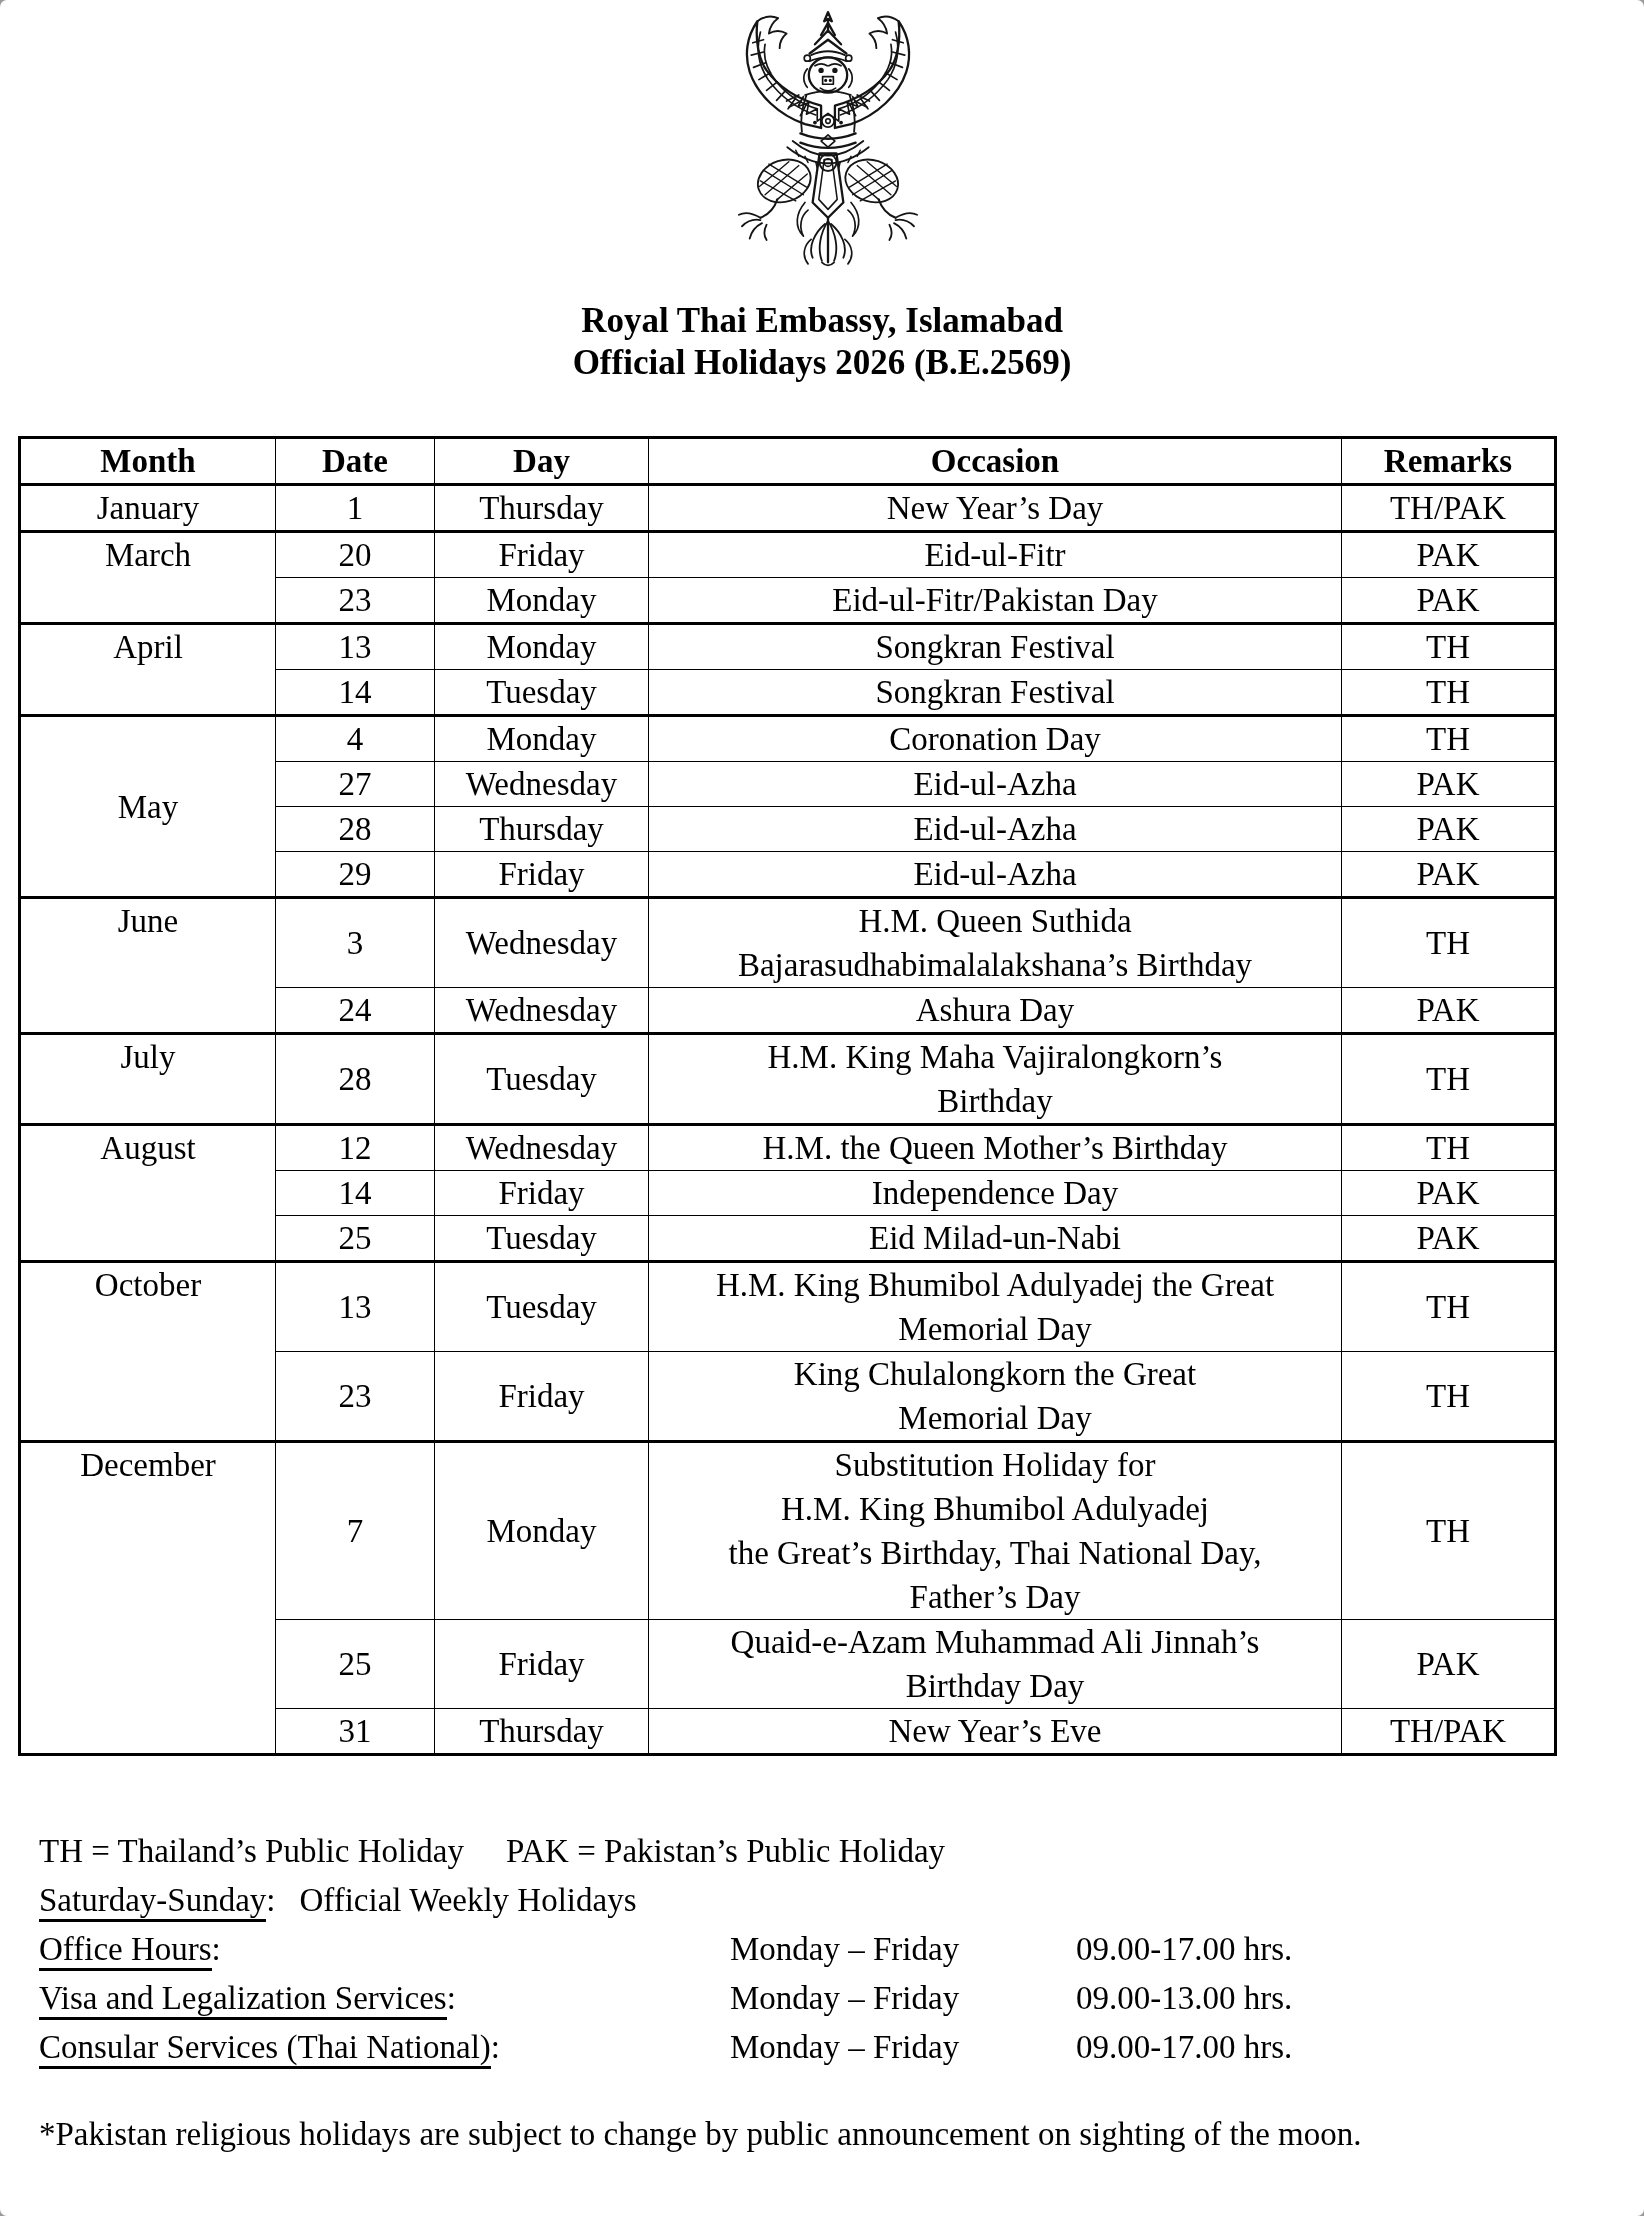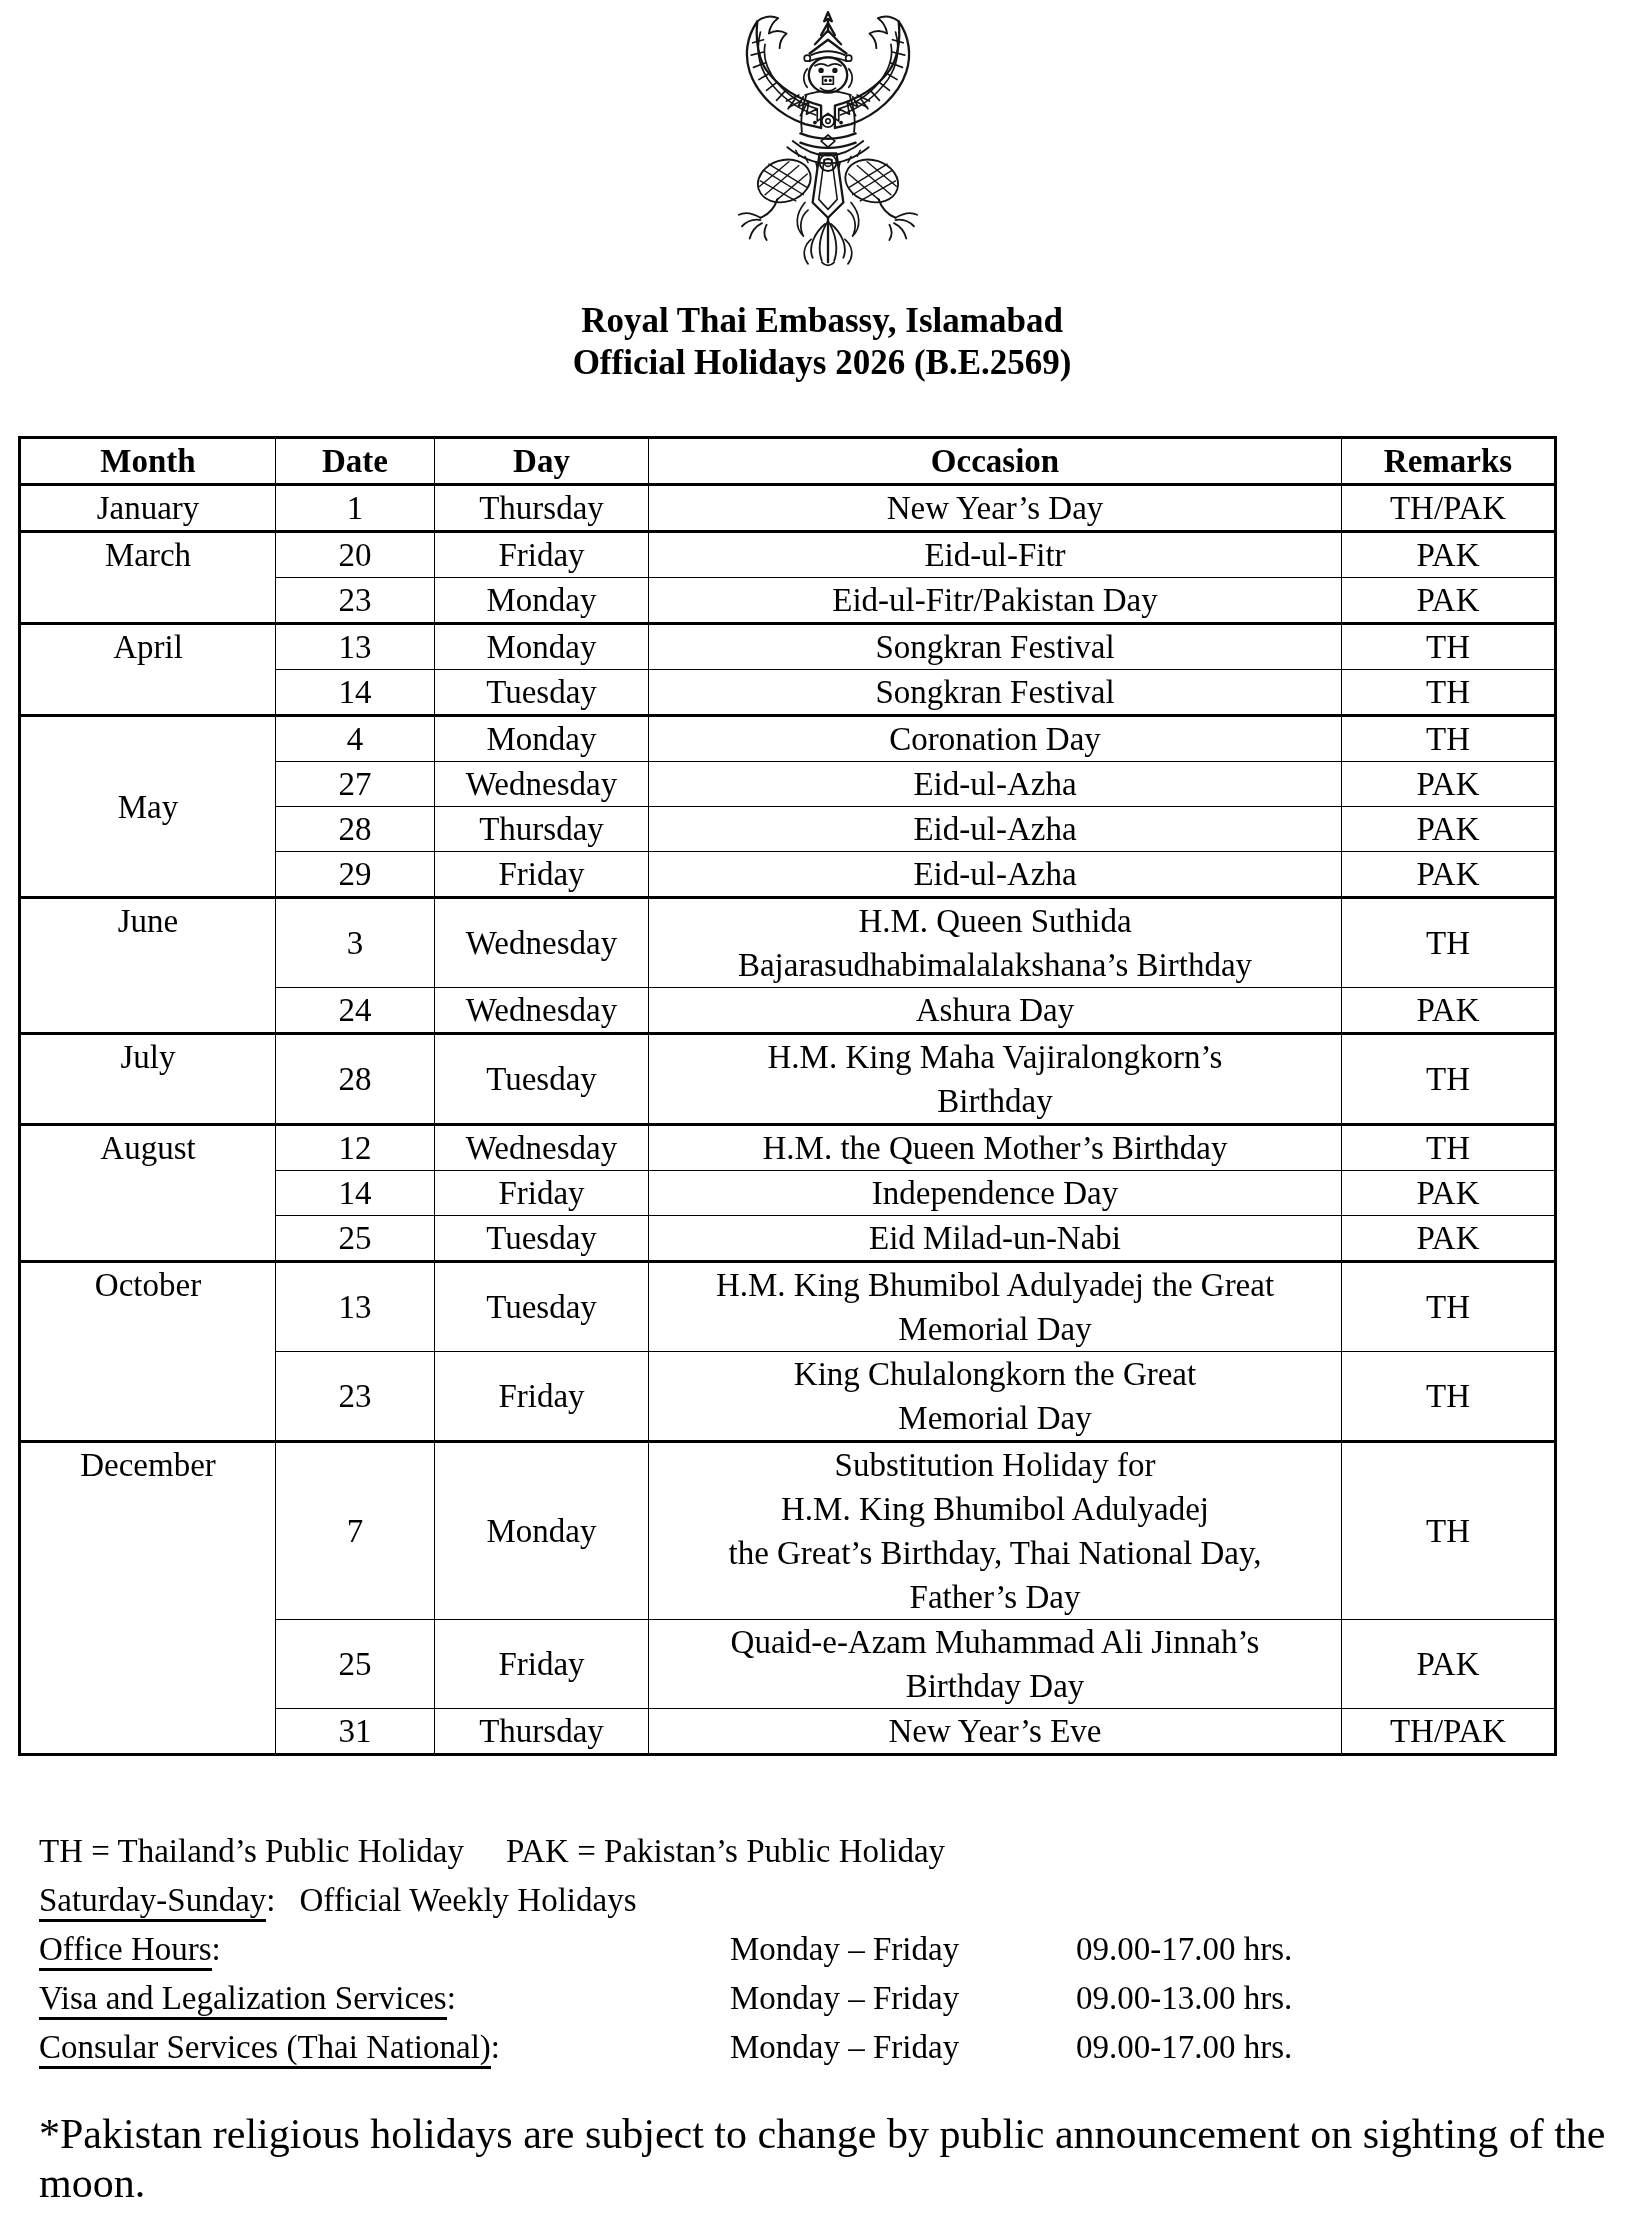--- a/index.html
+++ b/index.html
@@ -1,19 +1,19 @@
 <!DOCTYPE html>
 <html style="font-size:12px"><head>
 <meta charset="utf-8">
 <style>
   html,body{margin:0;padding:0;background:#9a9a9a;}
   .page{
     width:1644px;height:2216px;margin:0 auto;background:#ffffff;color:#000;
     font-family:"Liberation Serif","DejaVu Serif",serif;
-    position:relative;overflow:hidden;
+    position:relative;overflow:hidden;border-radius:7px;
   }
   
   .emblem{width:232px;height:261px;margin:9px auto 0;position:relative;left:6px;}
   .emblem svg{width:100%;height:100%;display:block;}
   
   .title{margin-top:30px;text-align:center;font-weight:bold;font-size:35px;line-height:42px;}
   
   table.holidays{
     border-collapse:collapse;table-layout:fixed;
     margin:52px 0 0 18px;width:1536px;
@@ -28,21 +28,21 @@
   .holidays td.month{font-weight:normal;vertical-align:top;}
   .holidays td.month.mid{vertical-align:middle;}
   .holidays td.occ{white-space:pre-line;text-align:center;}
   
   .footer{margin:71px 0 0 39px;font-size:33px;line-height:49px;}
   .b{font-weight:normal;}
   .u{border-bottom:3.8px solid #000;padding-bottom:0.8px;}
   .legend-pak{margin-left:42px;}
   .weekend-text{margin-left:24px;}
   .hours-row{display:grid;grid-template-columns:691px 346px 1fr;align-items:baseline;}
-  .footnote{margin-top:38px;font-size:42px;}
+  .footnote{margin-top:38px;font-size:33px;}
 </style>
 </head>
 <body>
 
 <div class="page">
 
   <div class="emblem">
     <svg viewBox="0 0 300 340" xmlns="http://www.w3.org/2000/svg">
       <g fill="none" stroke="#151515" stroke-width="3" stroke-linecap="round" stroke-linejoin="round">
 

